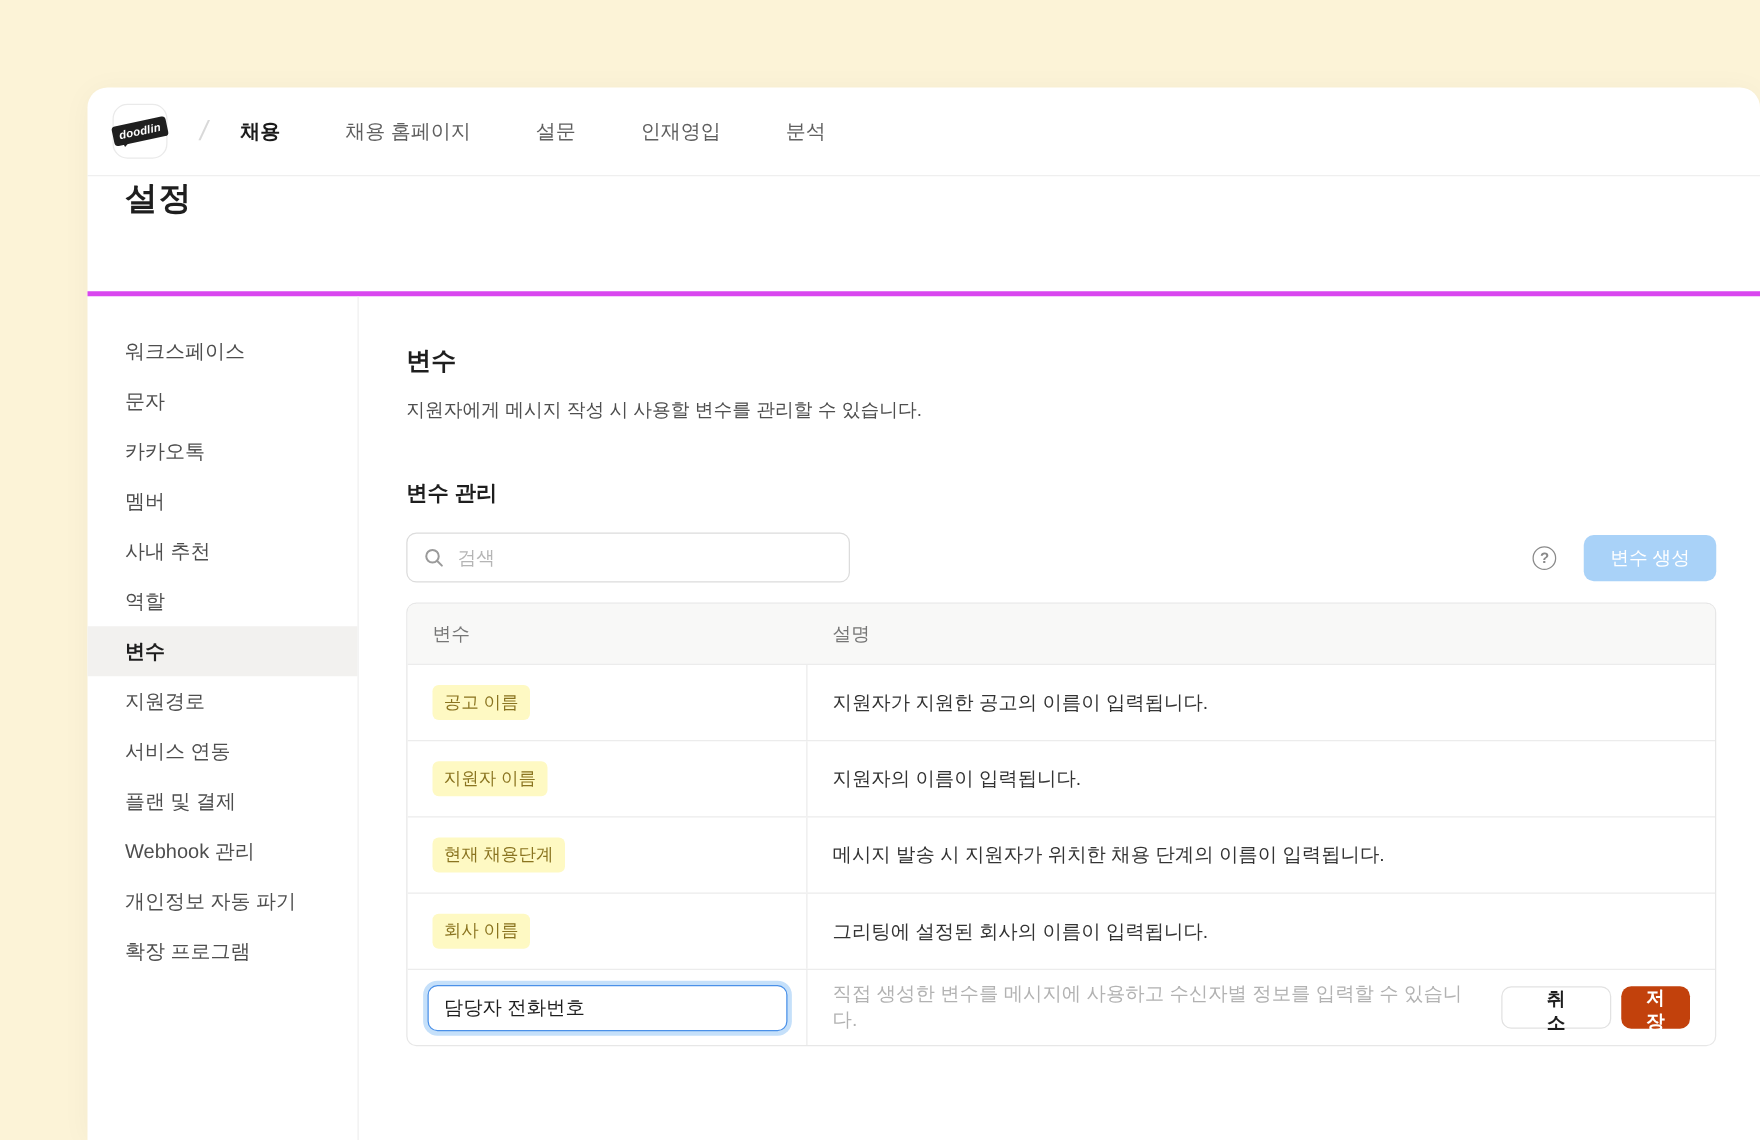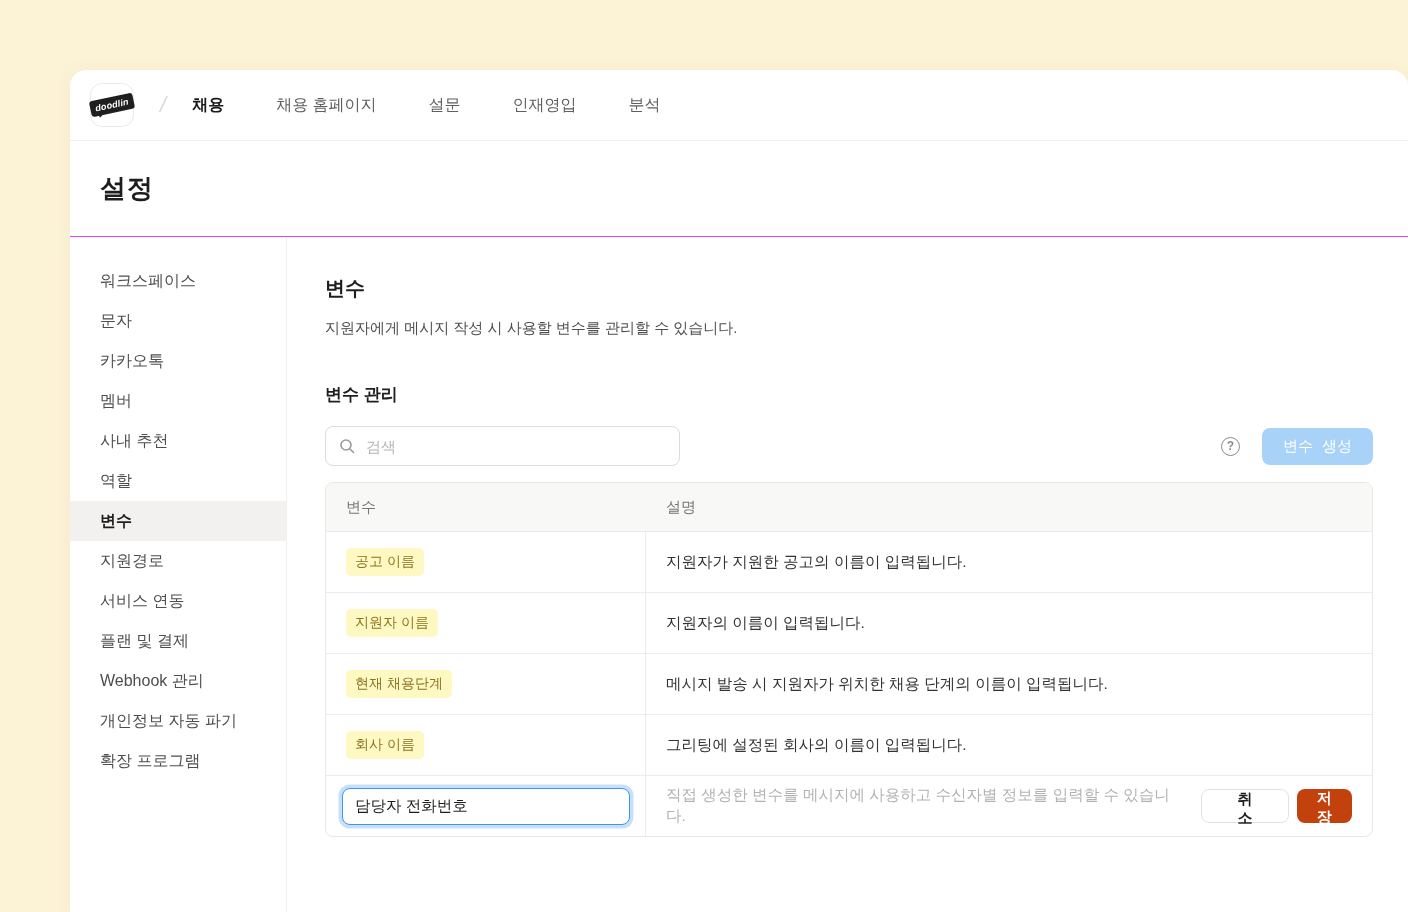--- a/index.html
+++ b/index.html
@@ -45,22 +45,22 @@
     border:4px solid transparent; border-top:6px solid #1F1F1F;
     transform:rotate(18deg);
   }
   .slash { color:#D9D9D9; font-size:22px; font-style:italic; margin:0 26px 0 26px; font-weight:300; }
   .tabs { display:flex; gap:52px; align-items:center; }
   .tab { font-size:16px; color:#5F5F5F; cursor:pointer; white-space:nowrap; }
   .tab.active { color:#1A1A1A; font-weight:700; }
   
   .titlebar {
     height:96px; flex:0 0 96px;
-    border-bottom:1px solid #d946ef;
-    display:flex; align-items:center; padding:0 30px;
+    border-bottom:4px solid #d946ef;
+    display:flex; align-items:flex-start; padding:0 30px;
   }
   .titlebar h1 { margin:0; font-size:26px; font-weight:700; color:#1E1E1E; letter-spacing:1px; }
   
   .page-body { flex:1; min-height:0; display:flex; }
   .sidebar {
     width:217px; flex:0 0 217px;
     border-right:1px solid #EFEFEF;
     padding-top:24px;
   }
   .side-item {
@@ -91,21 +91,21 @@
     width:19px; height:19px; border-radius:50%;
     border:1.6px solid #8A8A8A; color:#8A8A8A;
     font-size:12px; font-weight:700;
     display:flex; align-items:center; justify-content:center;
     cursor:pointer;
   }
   .create-btn {
     height:37px; padding:0 21px;
     background:#A9D2F8; color:#fff;
     border:none; border-radius:8px;
-    font-size:15px; font-weight:500; font-family:Liberation Mono, monospace;
+    font-size:15px; font-weight:500; font-family:Liberation Serif, serif;
     cursor:pointer;
   }
   
   .table {
     margin-top:16px;
     border:1px solid #E7E7E7; border-radius:8px;
     overflow:hidden;
   }
   .thead { display:flex; height:48px; align-items:center; background:#F8F8F7; }
   .th { font-size:15px; color:#767676; }

